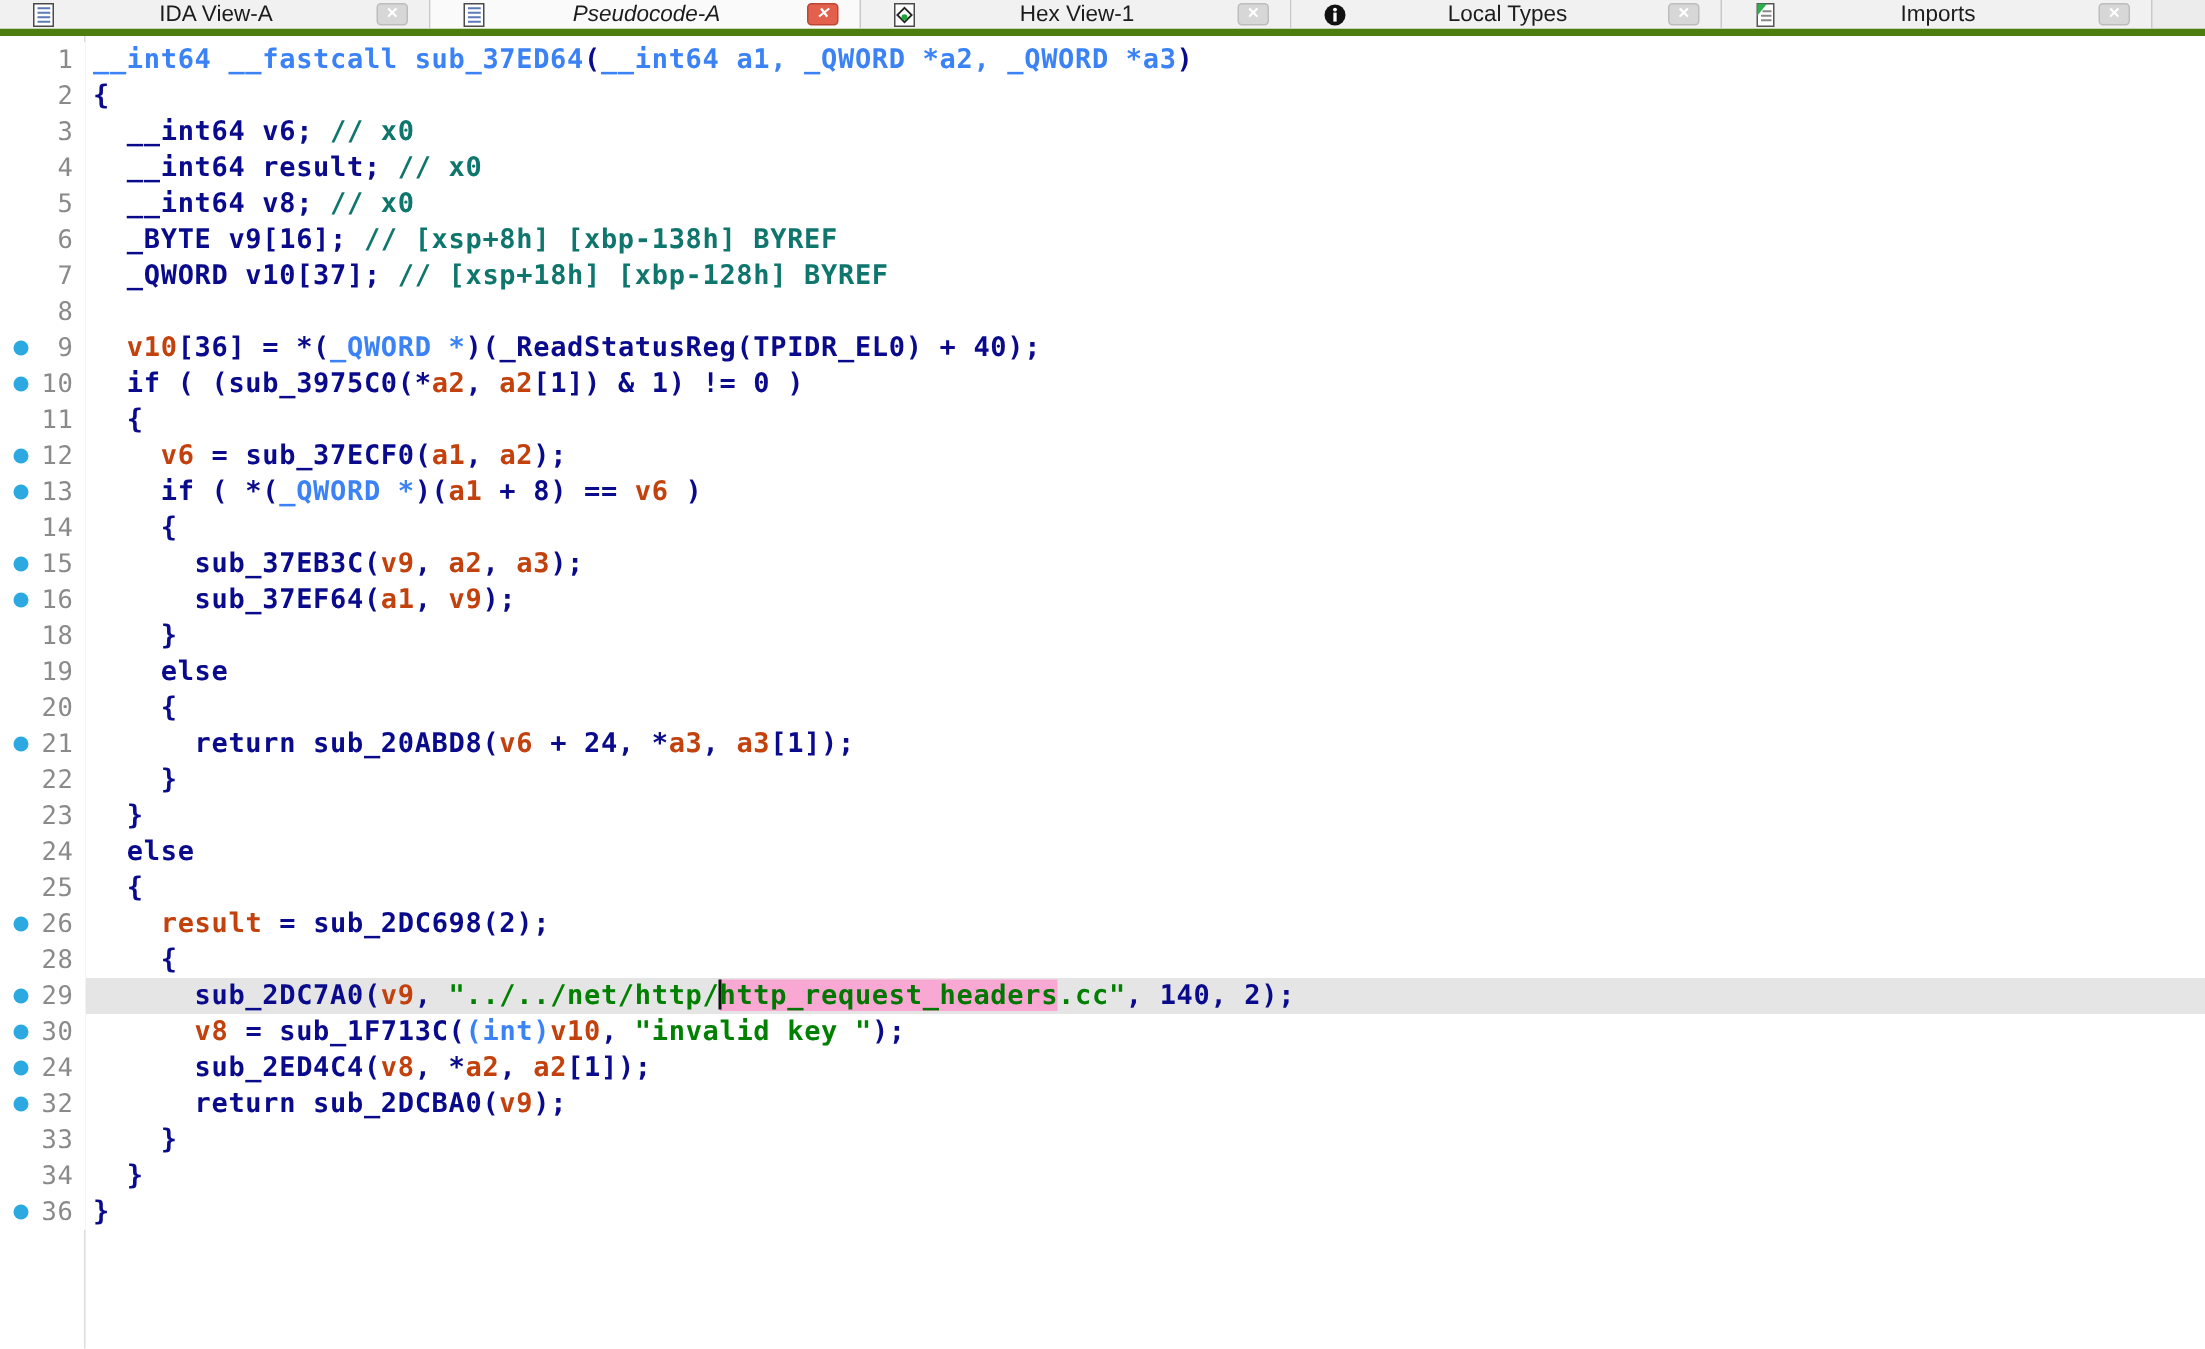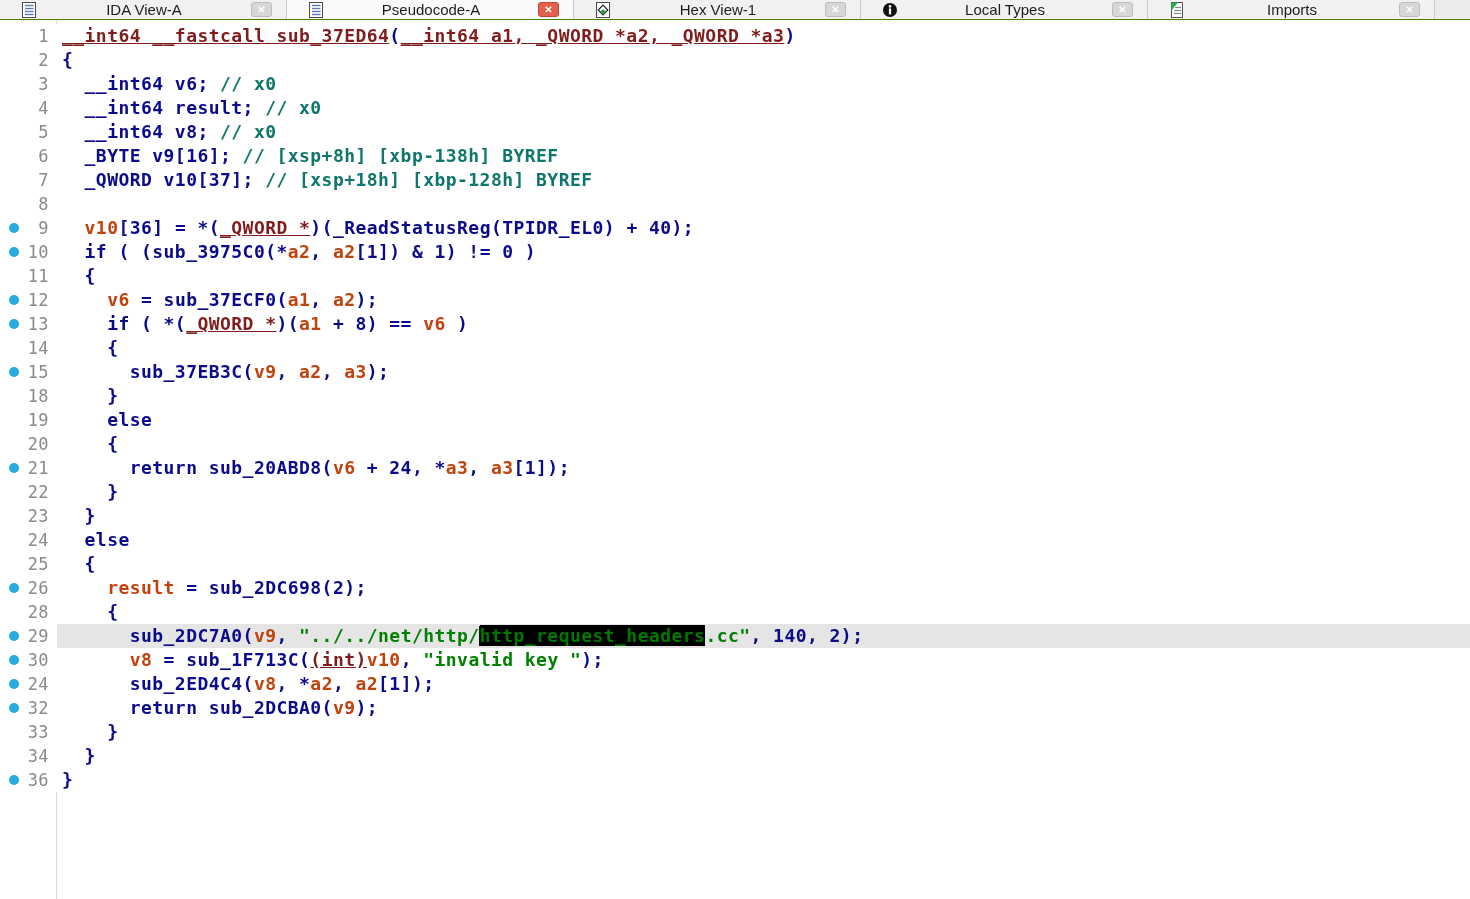--- a/index.html
+++ b/index.html
@@ -3,27 +3,27 @@
 <meta charset="utf-8">
 <style>
   html,body{margin:0;padding:0;}
   body{
     width:1470px;height:899px;overflow:hidden;background:#ffffff;
     font-family:"Liberation Sans",sans-serif;position:relative;
   }
   
   .tabbar{
     height:19px;display:flex;align-items:stretch;background:#ececec;
-    border-bottom:1px solid #4d7c0f;box-sizing:content-box;
+    border-bottom:5px solid #4d7c0f;box-sizing:content-box;
   }
   .tab{
     flex:0 0 286px;display:flex;align-items:center;background:#f1f1f1;
     border-right:1px solid #c9c9c9;cursor:default;position:relative;overflow:hidden;
   }
-  .tab.active{background:#fafafa;}
+  .tab.active{background:#fafafa;font-style:italic;}
   .ticon{flex:0 0 auto;margin-left:20px;width:17px;height:17px;display:flex;align-items:center;justify-content:center;}
   .ticon svg{display:block;}
   .tlabel{flex:1;text-align:center;font-size:15px;color:#1c1c1c;white-space:nowrap;}
   .tclose{
     flex:0 0 auto;margin-right:14px;width:21px;height:15px;border-radius:3px;
     background:#d7d7d7;border:1px solid #bdbdbd;color:#ffffff;font-size:10px;
     line-height:14px;text-align:center;font-weight:bold;box-sizing:border-box;
   }
   .tclose.red{background:#e2604c;border-color:#bf4636;}
   .tabfill{flex:1;background:#ececec;}
@@ -34,24 +34,24 @@
        font-family:"DejaVu Sans Mono","Liberation Mono",monospace;
        font-size:18px;font-weight:bold;letter-spacing:0.45px;}
   .gut{flex:0 0 57px;width:57px;display:flex;align-items:center;justify-content:flex-end;
        padding-right:8px;box-sizing:border-box;position:relative;background:#ffffff;}
   .dot{position:absolute;left:9px;top:7px;width:10px;height:10px;border-radius:50%;background:#2ba9e0;}
   .ln{color:#8a8a8a;font-weight:normal;font-size:17px;}
   .codeline{flex:1;white-space:pre;padding-left:5px;color:#0a0a8c;}
   .curline{background:#e5e5e5;}
   .t-d{color:#0a0a8c;}
   .t-v{color:#c2410c;}
-  .t-g{color:#7f1d1d;text-decoration:underline;}
+  .t-g{color:#3b82f6;}
   .t-c{color:#0f766e;}
   .t-s{color:#008000;}
-  .t-hl{color:#007800;background:#000000;}
+  .t-hl{color:#007800;background:#f9a8d4;}
   .caret{display:inline-block;width:2px;height:20px;background:#111111;
          vertical-align:middle;margin:0 -1px;position:relative;top:-1px;}
 </style>
 </head>
 <body>
 
 <div class="tabbar">
 
   <div class="tab">
     <span class="ticon">
@@ -215,20 +215,27 @@
     </div>
     <div class="row">
       <div class="gut">
         <span class="dot"></span>
         <span class="ln">15</span>
       </div>
       <div class="codeline"><span class="t-d">      sub_37EB3C(</span><span class="t-v">v9</span><span class="t-d">, </span><span class="t-v">a2</span><span class="t-d">, </span><span class="t-v">a3</span><span class="t-d">);</span></div>
     </div>
     <div class="row">
       <div class="gut">
+        <span class="dot"></span>
+        <span class="ln">16</span>
+      </div>
+      <div class="codeline"><span class="t-d">      sub_37EF64(</span><span class="t-v">a1</span><span class="t-d">, </span><span class="t-v">v9</span><span class="t-d">);</span></div>
+    </div>
+    <div class="row">
+      <div class="gut">
         <span class="ln">18</span>
       </div>
       <div class="codeline"><span class="t-d">    }</span></div>
     </div>
     <div class="row">
       <div class="gut">
         <span class="ln">19</span>
       </div>
       <div class="codeline"><span class="t-d">    else</span></div>
     </div>

